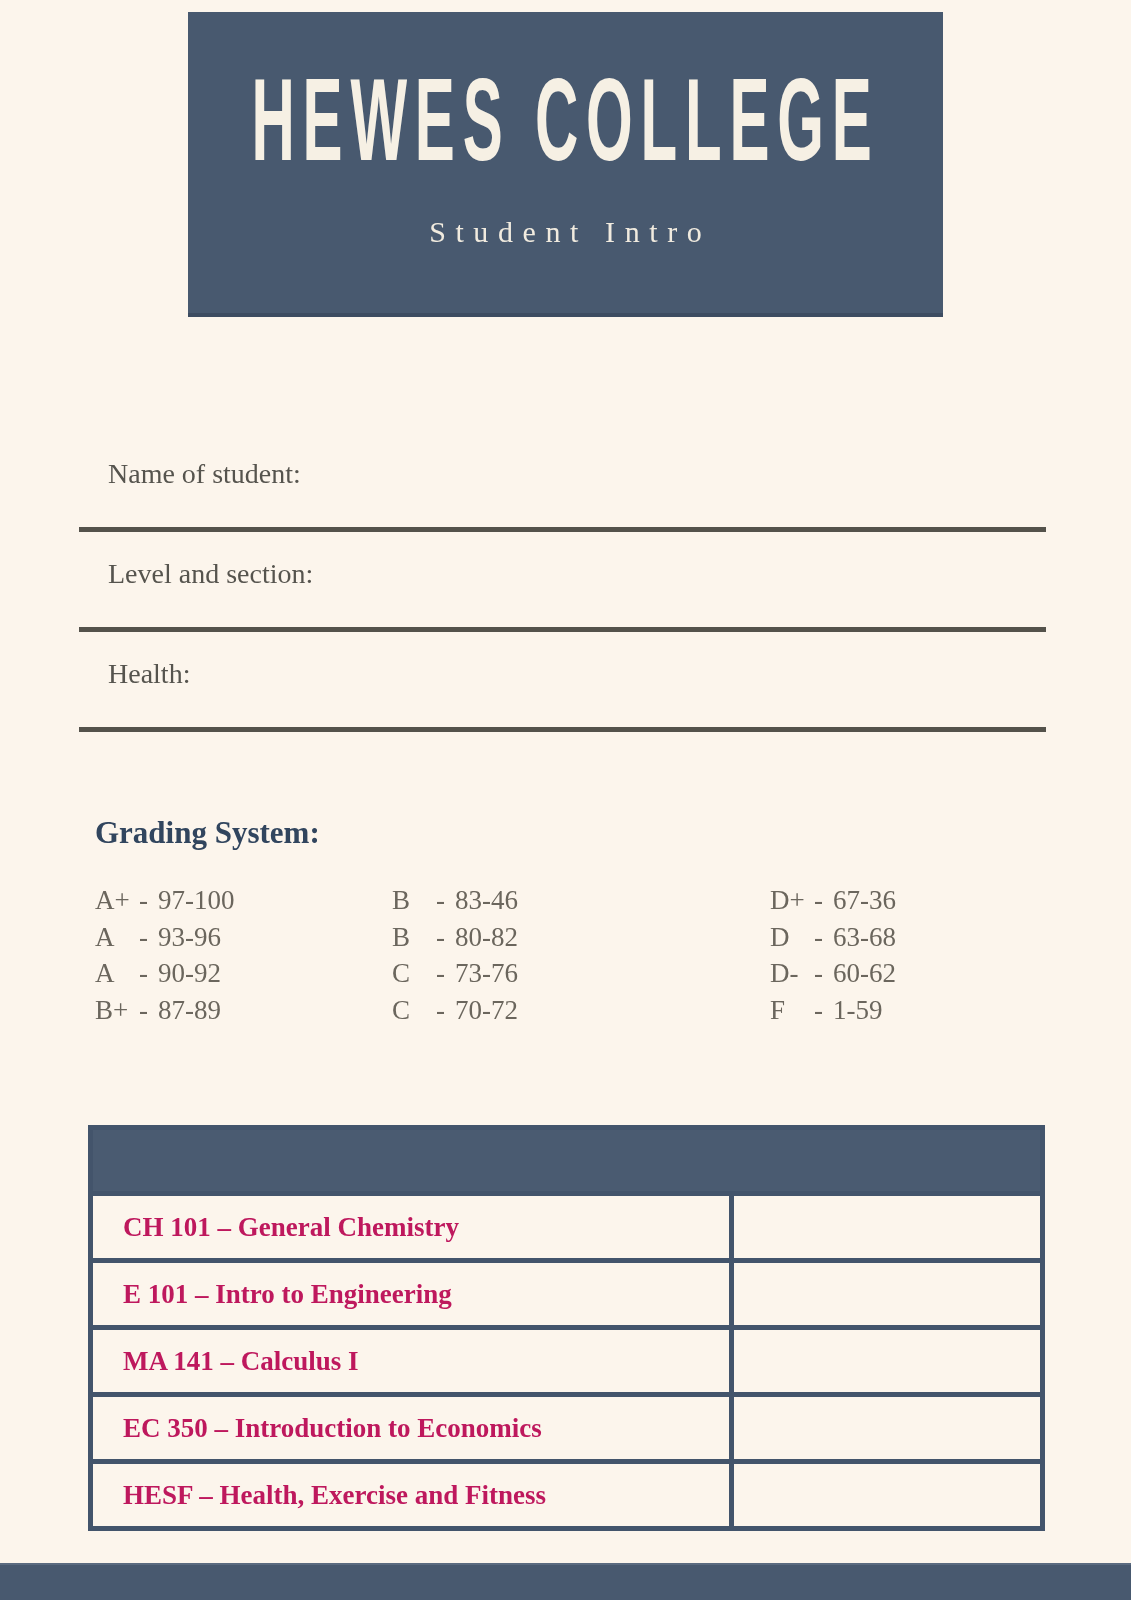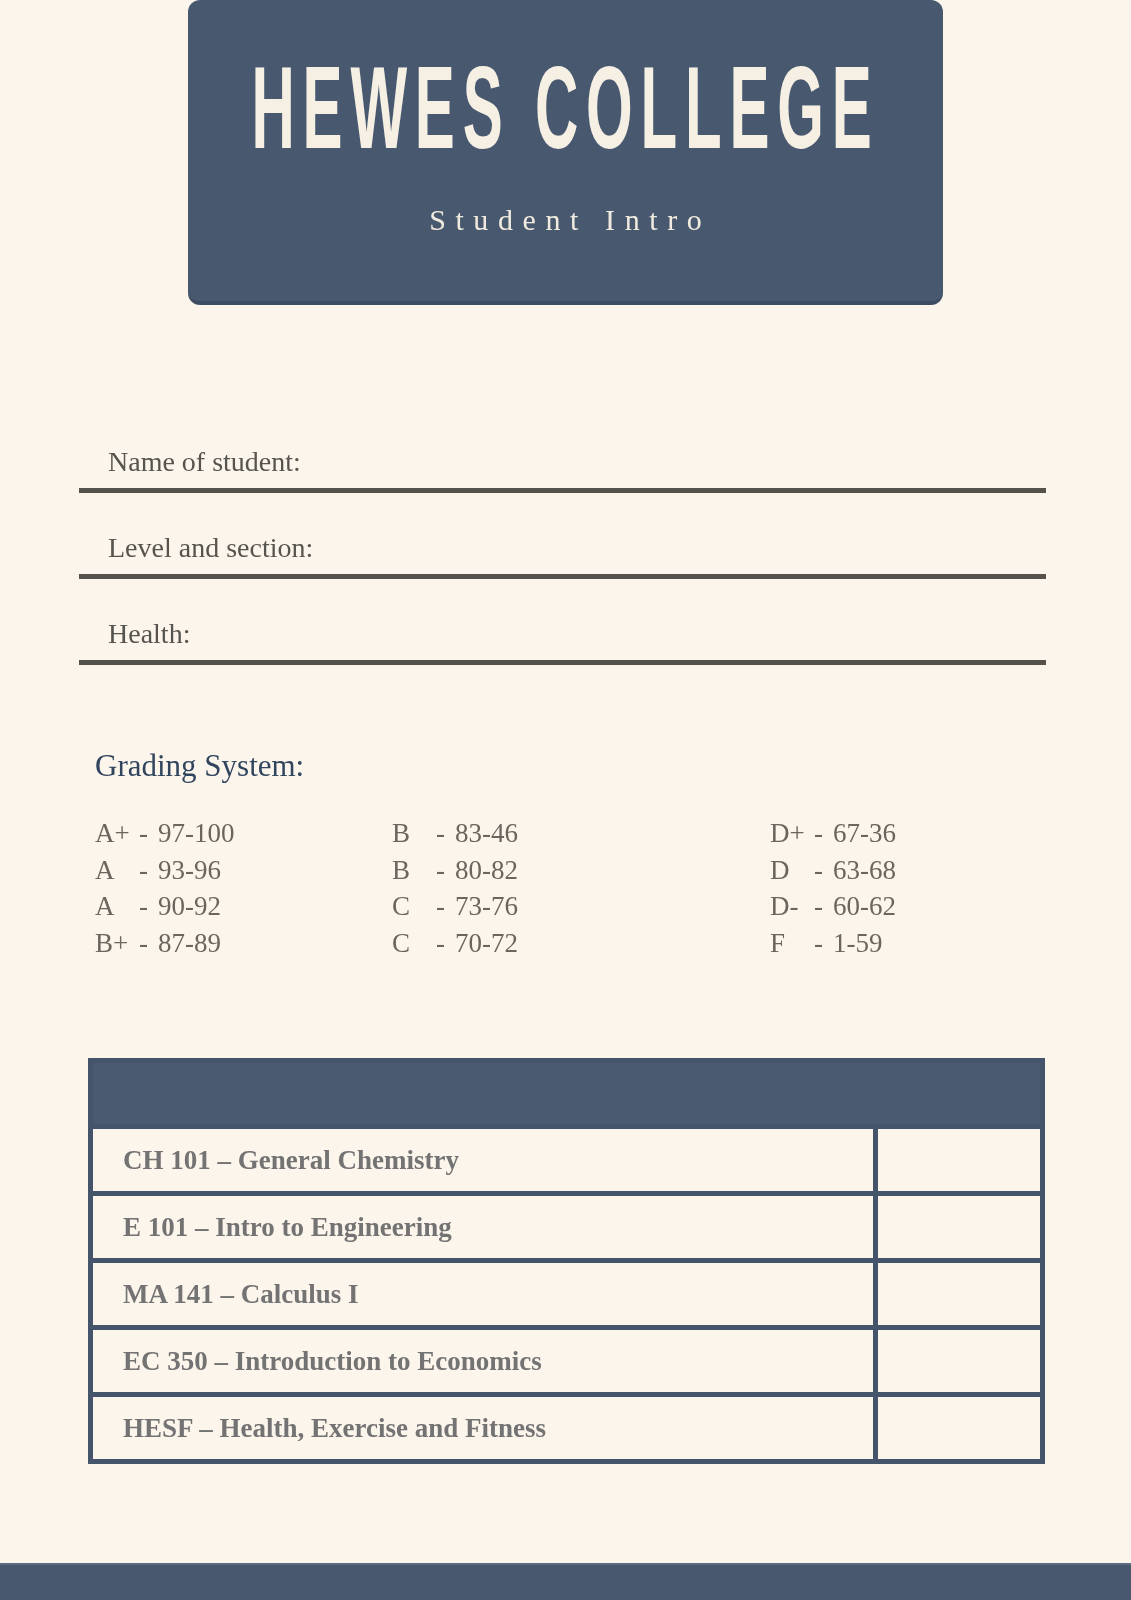--- a/index.html
+++ b/index.html
@@ -12,24 +12,23 @@
     background: #fcf5ec;
     overflow: hidden;
     font-family: "Liberation Serif", serif;
   }
 
   
   .header-box {
     position: relative;
     width: 755px;
     height: 305px;
-    margin: 0 auto;
+    margin: 12px auto;
     background: #48596f;
     border-bottom: 4px solid #3d4c61;
-    border-radius: 12px;
   }
   .college-name {
     position: absolute;
     top: 50px;
     left: 0;
     width: 100%;
     text-align: center;
     font-family: "Liberation Sans", sans-serif;
     font-weight: bold;
     font-size: 60px;
@@ -54,39 +53,40 @@
   }
 
   
   .fields {
     width: 967px;
     margin: 140px 0 0 79px;
   }
   .field {
     display: flex;
     align-items: baseline;
-    padding-bottom: 9px;
+    padding-bottom: 26px;
     border-bottom: 5px solid #54524b;
-    margin-bottom: 38px;
+    margin-bottom: 25px;
+    flex-direction: column;
   }
   .field-label {
     font-size: 28px;
     line-height: 34px;
     color: #56544e;
     padding-left: 29px;
     white-space: nowrap;
   }
   .field-blank { flex: 1 1 auto; min-height: 10px; }
 
   
   .grading { margin: 82px 0 0 95px; }
   .grading-heading {
     font-size: 31px;
     line-height: 38px;
-    font-weight: normal;
+    font-weight: bold;
     color: #31455e;
   }
   .grade-columns { display: flex; margin-top: 30px; }
   .grade-col-1 { width: 297px; }
   .grade-col-2 { width: 378px; }
   .grade-col-3 { width: auto; }
   .grade-item {
     font-size: 27px;
     line-height: 36.5px;
     color: #6b665d;
@@ -104,27 +104,27 @@
   .table-header-band {
     height: 61px;
     background: #4a5b71;
   }
   .course-row {
     display: flex;
     height: 67px;
     border-top: 5px solid #43546b;
   }
   .course-cell {
-    width: 780px;
+    width: 636px;
     display: flex;
     align-items: center;
     padding-left: 30px;
     font-size: 27px;
     font-weight: bold;
-    color: #737373;
+    color: #be185d;
     white-space: nowrap;
   }
   .grade-cell {
     flex: 1 1 auto;
     border-left: 5px solid #43546b;
     background: #fcf5ec;
   }
 
   
   .footer-bar {

